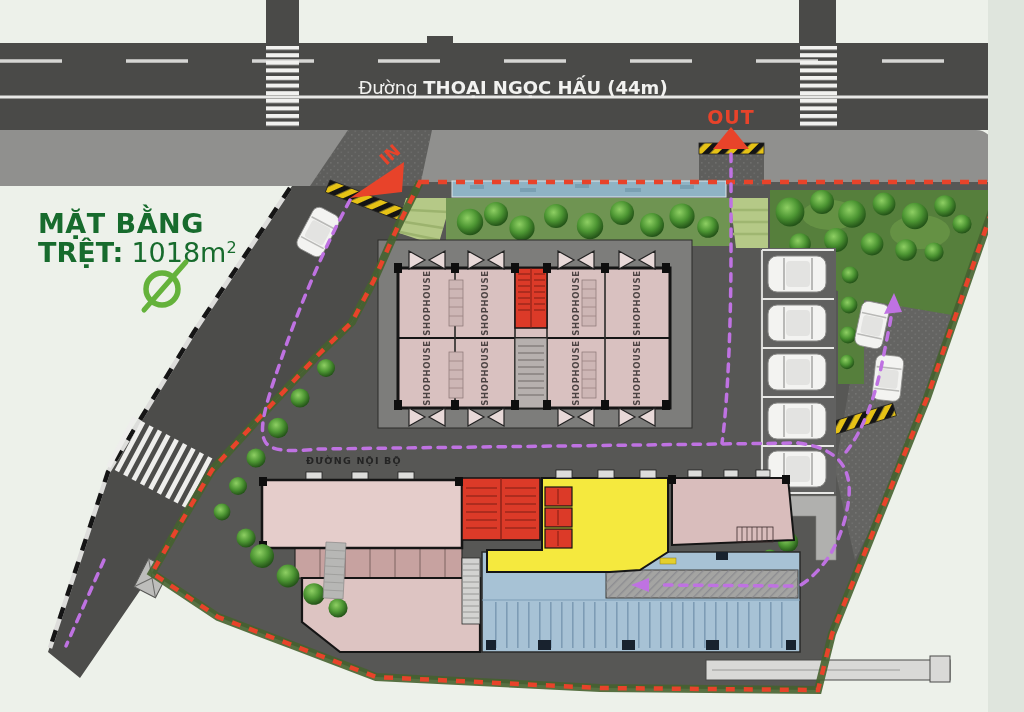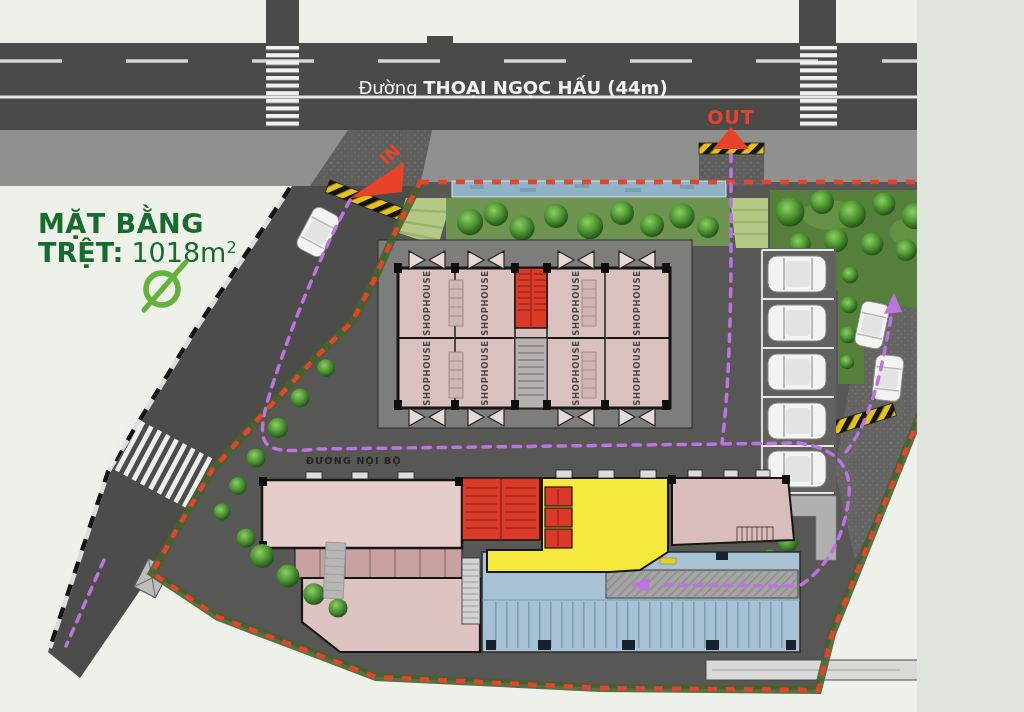--- a/index.html
+++ b/index.html
@@ -1,16 +1,16 @@
 <!DOCTYPE html>
 <html><head>
 <meta charset="utf-8">
 <style>
   html,body{margin:0;padding:0;background:#dfe5dd;}
-  #stage{position:relative;width:917px;height:712px;overflow:hidden;background:#edf1ea;}
+  #stage{position:relative;width:988px;height:712px;overflow:hidden;background:#edf1ea;}
   svg{position:absolute;left:0;top:0;font-family:"DejaVu Sans","Liberation Sans",sans-serif;}
   text{user-select:none;}
 </style>
 </head>
 <body>
 
 <div id="stage">
 <svg width="1024" height="712" viewBox="0 0 1024 712">
   <defs>
     <pattern id="zebra" width="10" height="7.6" patternUnits="userSpaceOnUse">

